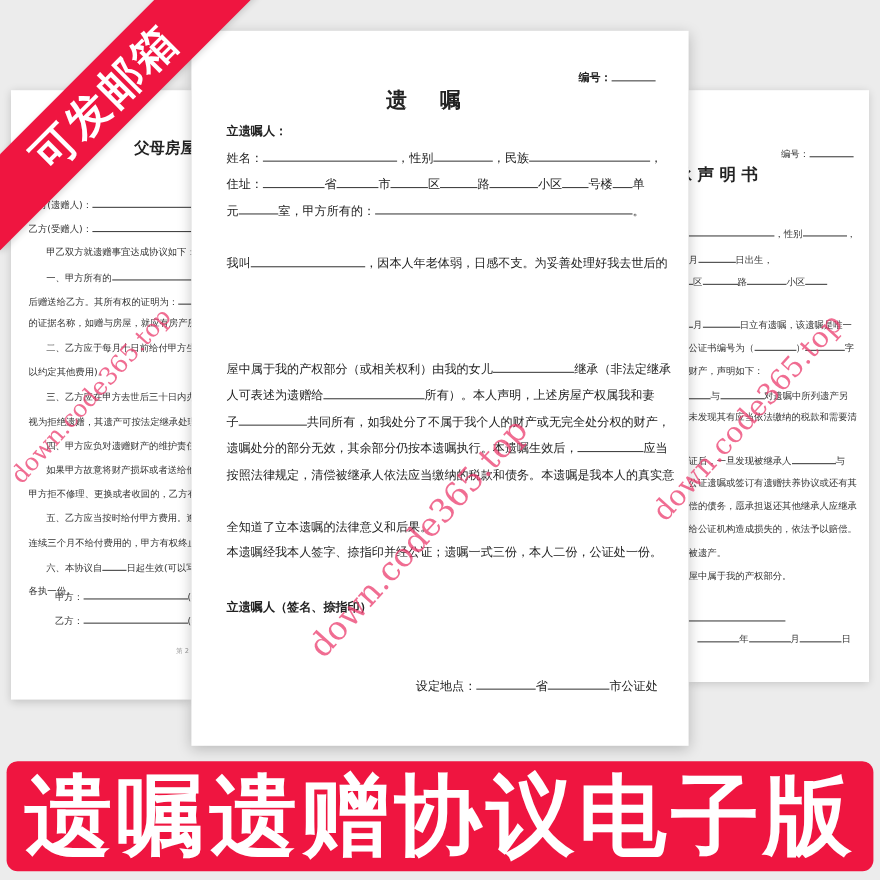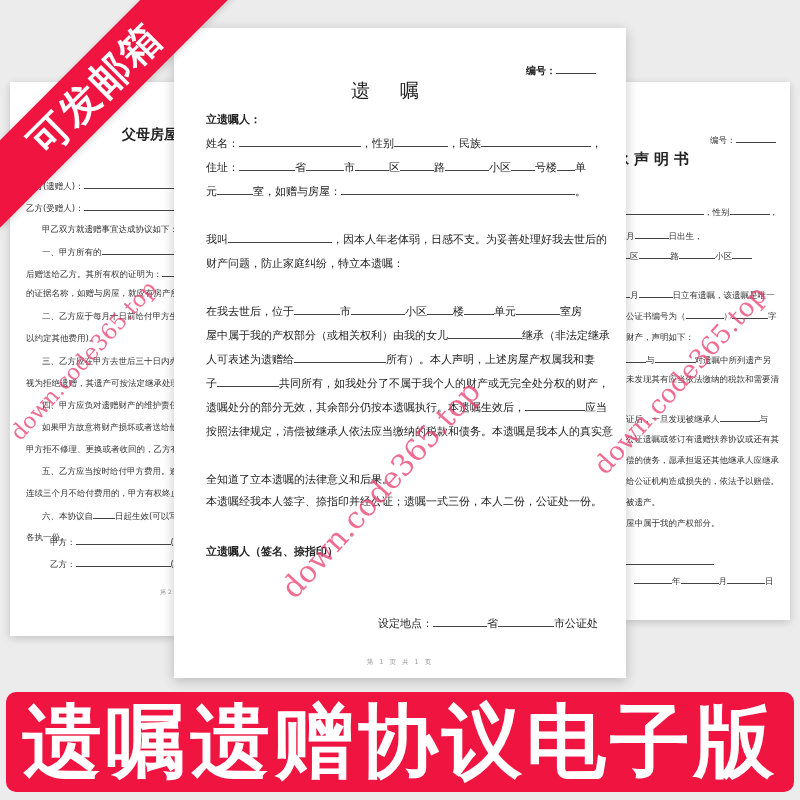--- a/index.html
+++ b/index.html
@@ -35,21 +35,21 @@
   #page-right .doc-title {
     position: absolute; left: -12px; top: 68px; white-space: nowrap;
     font-family: "DejaVu Serif", serif; font-weight: bold; font-size: 15px; letter-spacing: 5px;
   }
 
   
   #page-center { left: 174px; top: 28px; width: 452px; height: 650px; z-index: 2; box-shadow: 0 3px 12px rgba(0,0,0,0.22); }
   #page-center .serial { position: absolute; right: 30px; top: 36px; font-size: 10px; font-weight: bold; white-space: nowrap; }
   #page-center .title {
     position: absolute; left: 0; width: 100%; top: 50px; text-align: center;
-    font-family: "DejaVu Serif", serif; font-weight: normal; font-size: 19px; letter-spacing: 30px;
+    font-family: "DejaVu Serif", serif; font-weight: bold; font-size: 19px; letter-spacing: 30px;
   }
   #page-center .line { position: absolute; left: 32px; font-size: 11px; white-space: nowrap; color: #222; }
   #page-center .bold { font-weight: bold; }
   #page-center .blank { height: 11px; }
   #page-center .footer { position: absolute; left: 0; width: 100%; top: 630px; text-align: center; font-size: 6.5px; color: #999; letter-spacing: 2px; }
 
   
   .watermark {
     position: absolute; font-family: "DejaVu Serif", serif; font-size: 30px;
     color: rgba(235, 60, 110, 0.75); white-space: nowrap; transform: rotate(-48deg);
@@ -130,31 +130,27 @@
   <div class="serial"><span>编号：</span><span class="blank" style="width:40px; height:10px"></span></div>
   <div class="title">遗嘱</div>
   <div class="line bold" style="top:84px">立遗嘱人：</div>
   <div class="line" style="top:108px">
     <span>姓名：</span><span class="blank" style="width:122px"></span><span>，性别</span><span class="blank" style="width:54px"></span><span>，民族</span><span class="blank" style="width:110px"></span>，
   </div>
   <div class="line" style="top:132px">
     <span>住址：</span><span class="blank" style="width:56px"></span><span>省</span><span class="blank" style="width:38px"></span><span>市</span><span class="blank" style="width:34px"></span><span>区</span><span class="blank" style="width:34px"></span><span>路</span><span class="blank" style="width:44px"></span><span>小区</span><span class="blank" style="width:24px"></span><span>号楼</span><span class="blank" style="width:18px"></span><span>单</span>
   </div>
   <div class="line" style="top:156px">
-    <span>元</span><span class="blank" style="width:36px"></span><span>室，如赠与房屋：</span><span class="blank" style="width:234px"></span>。
+    <span>元</span><span class="blank" style="width:36px"></span><span>室，甲方所有的：</span><span class="blank" style="width:234px"></span>。
   </div>
 
   <div class="line" style="top:204px">
     <span>我叫</span><span class="blank" style="width:104px"></span><span>，因本人年老体弱，日感不支。为妥善处理好我去世后的</span>
   </div>
-  <div class="line" style="top:228px">财产问题，防止家庭纠纷，特立本遗嘱：</div>
 
-  <div class="line" style="top:276px">
-    <span>在我去世后，位于</span><span class="blank" style="width:46px"></span><span>市</span><span class="blank" style="width:54px"></span><span>小区</span><span class="blank" style="width:26px"></span><span>楼</span><span class="blank" style="width:30px"></span><span>单元</span><span class="blank" style="width:44px"></span><span>室房</span>
-  </div>
   <div class="line" style="top:300px">
     <span>屋中属于我的产权部分（或相关权利）由我的女儿</span><span class="blank" style="width:74px"></span><span>继承（非法定继承</span>
   </div>
   <div class="line" style="top:324px">
     <span>人可表述为遗赠给</span><span class="blank" style="width:92px"></span><span>所有）。本人声明，上述房屋产权属我和妻</span>
   </div>
   <div class="line" style="top:348px">
     <span>子</span><span class="blank" style="width:62px"></span><span>共同所有，如我处分了不属于我个人的财产或无完全处分权的财产，</span>
   </div>
   <div class="line" style="top:372px">
@@ -162,21 +158,20 @@
   </div>
   <div class="line" style="top:396px">按照法律规定，清偿被继承人依法应当缴纳的税款和债务。本遗嘱是我本人的真实意</div>
   <div class="line" style="top:444px">全知道了立本遗嘱的法律意义和后果。</div>
   <div class="line" style="top:466px">本遗嘱经我本人签字、捺指印并经公证；遗嘱一式三份，本人二份，公证处一份。</div>
 
   <div class="line bold" style="top:516px">立遗嘱人（签名、捺指印）</div>
 
   <div class="line" style="left:204px; top:588px">
     <span>设定地点：</span><span class="blank" style="width:54px"></span><span>省</span><span class="blank" style="width:56px"></span><span>市公证处</span>
   </div>
-  <div class="footer">第 1 页 共 1 页</div>
 </div>
 
 <div class="watermark" style="left:24px; top:420px; font-size:22px;">down.code365.top</div>
 <div class="watermark" style="left:300px; top:570px; font-size:30px;">down.code365.top</div>
 <div class="watermark" style="left:610px; top:450px; font-size:26px;">down.code365.top</div>
 
 <div class="banner">
   <span>遗嘱遗赠协议电子版</span>
 </div>
 

